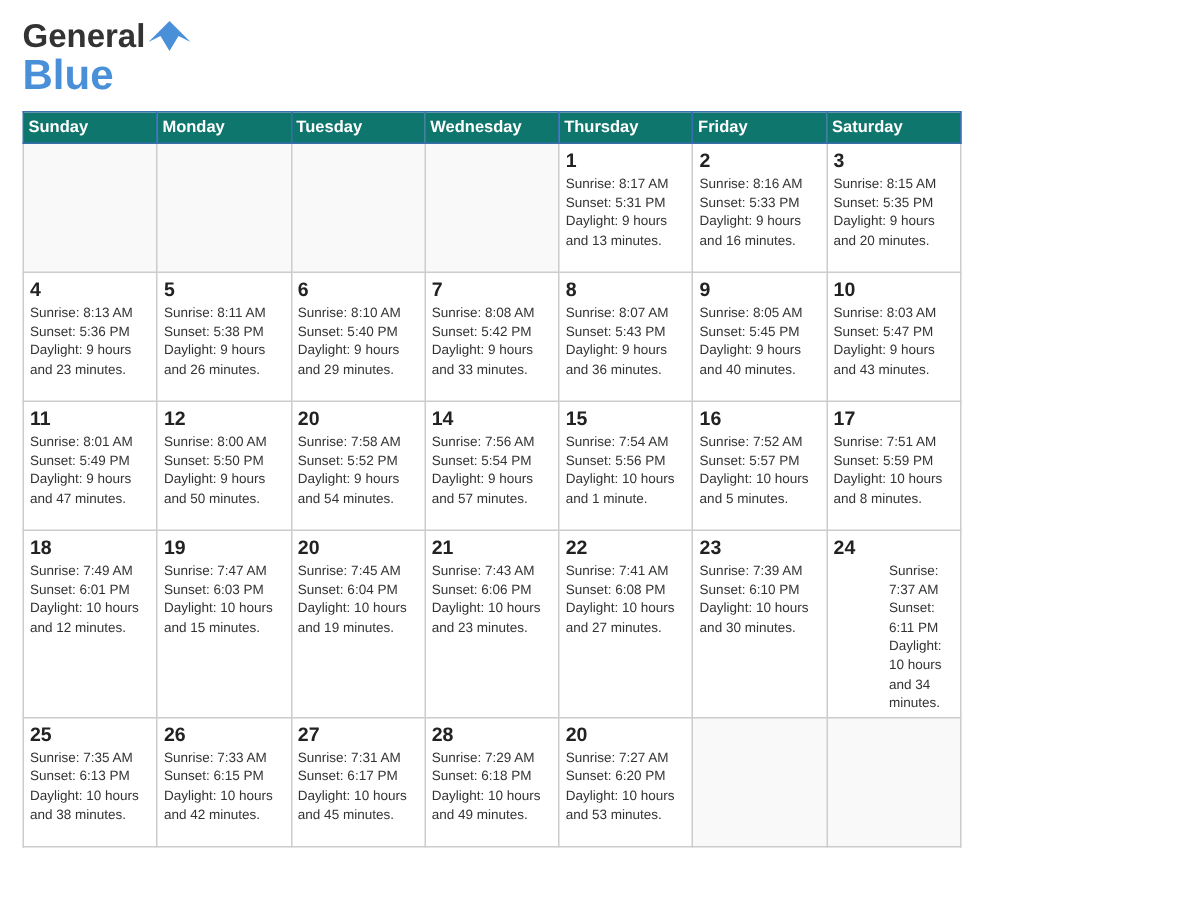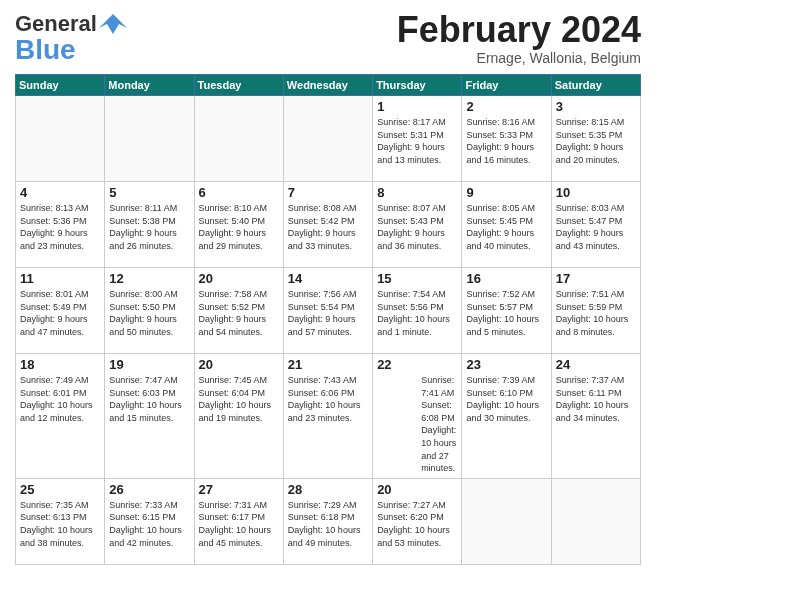--- a/index.html
+++ b/index.html
@@ -86,24 +86,20 @@
 <div class="container">
   <div class="header">
     <div class="logo">
       <div class="logo-line">
         <span style="font-size:22px;font-weight:bold;color:#333;">General</span>
         <svg width="28" height="28" viewBox="0 0 28 28">
           <polygon points="14,4 28,18 20,14 14,24 8,14 0,18" fill="#4a90d9"></polygon>
         </svg>
       </div>
       <span style="font-size:28px;font-weight:bold;color:#4a90d9;margin-top:-4px;">Blue</span>
-    </div>
-    <div class="title-block">
-      <div class="month-title">February 2024</div>
-      <div class="location">Ernage, Wallonia, Belgium</div>
     </div>
   </div>
 
   <table class="calendar">
     <thead>
       <tr>
         <th>Sunday</th>
         <th>Monday</th>
         <th>Tuesday</th>
         <th>Wednesday</th>
@@ -266,35 +262,35 @@
           </td>
           <td>
             <span class="day-num">21</span>
             <div class="day-info" style="white-space: pre-line;">Sunrise: 7:43 AM
 Sunset: 6:06 PM
 Daylight: 10 hours
 and 23 minutes.</div>
           </td>
           <td>
             <span class="day-num">22</span>
-            <div class="day-info" style="white-space: pre-line; margin-left: 44px;">Sunrise: 7:41 AM
+            <div class="day-info" style="white-space: pre-line;">Sunrise: 7:41 AM
 Sunset: 6:08 PM
 Daylight: 10 hours
 and 27 minutes.</div>
           </td>
           <td>
             <span class="day-num">23</span>
             <div class="day-info" style="white-space: pre-line;">Sunrise: 7:39 AM
 Sunset: 6:10 PM
 Daylight: 10 hours
 and 30 minutes.</div>
           </td>
           <td>
             <span class="day-num">24</span>
-            <div class="day-info" style="white-space: pre-line;">Sunrise: 7:37 AM
+            <div class="day-info" style="white-space: pre-line; margin-left: 37px;">Sunrise: 7:37 AM
 Sunset: 6:11 PM
 Daylight: 10 hours
 and 34 minutes.</div>
           </td>
         </tr>
         <tr>
           <td>
             <span class="day-num">25</span>
             <div class="day-info" style="white-space: pre-line;">Sunrise: 7:35 AM
 Sunset: 6:13 PM

